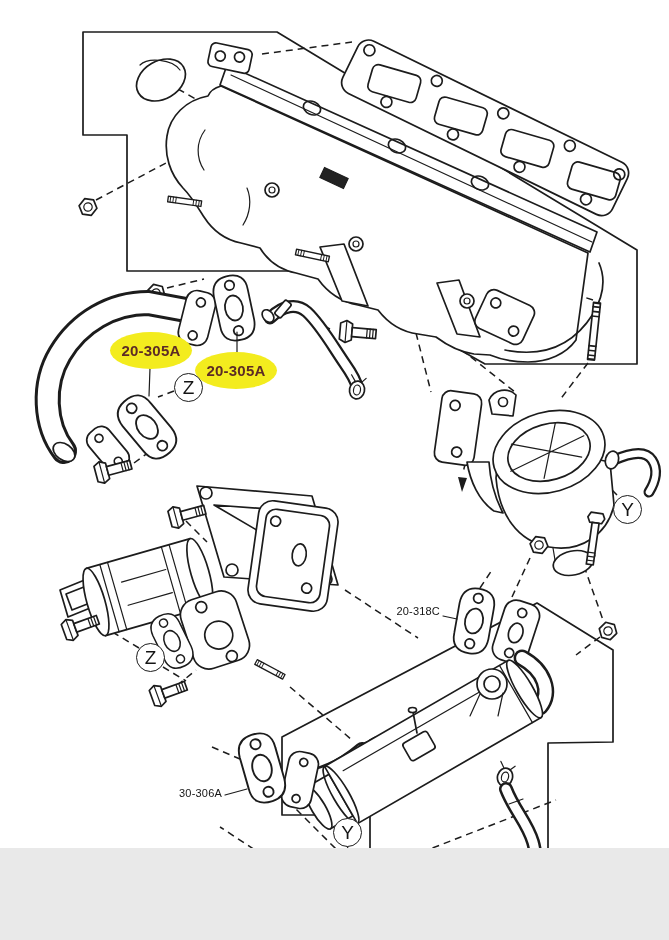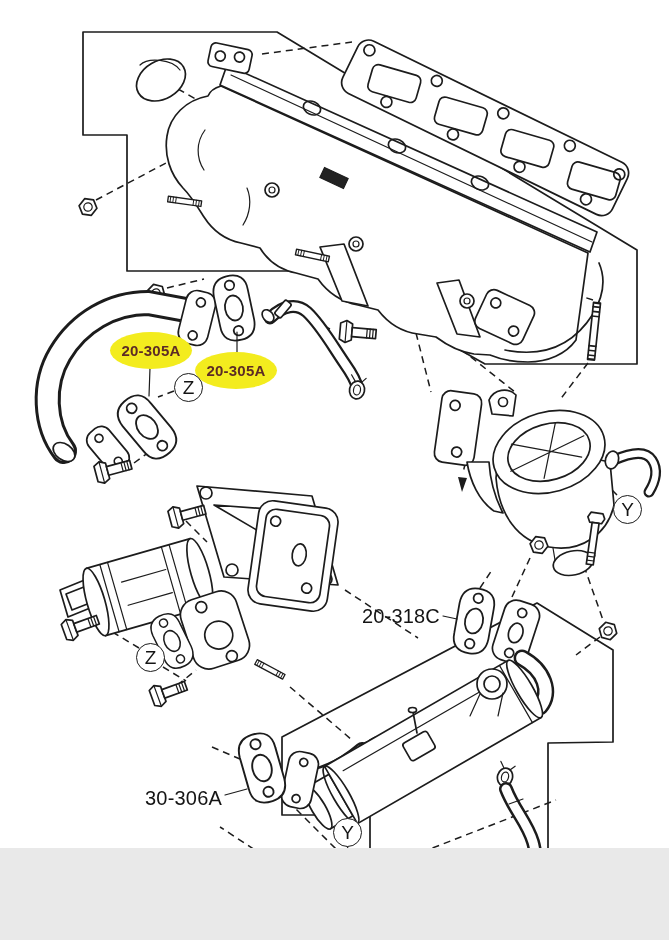--- a/index.html
+++ b/index.html
@@ -12,21 +12,21 @@
   .fw{fill:#fff;stroke:currentColor;stroke-width:1.7;stroke-linejoin:round;}
   .thin{stroke-width:1.2;}
   .dash{fill:none;stroke:currentColor;stroke-width:1.5;stroke-dasharray:7 5;stroke-linecap:butt;}
   .hl-label{
     position:absolute;width:82px;height:37px;border-radius:50%;
     background:var(--hl,#f3ec1e);display:flex;align-items:center;justify-content:center;
     font-weight:bold;font-size:15px;color:var(--hl-text,#5c2b26);letter-spacing:.2px;
     cursor:pointer;
   }
   .pt-label{
-    position:absolute;width:84px;font-size:20px;color:var(--label-text,#141414);
+    position:absolute;width:84px;font-size:11px;color:var(--label-text,#141414);
     text-align:right;letter-spacing:.2px;cursor:pointer;
   }
   .marker{
     position:absolute;width:27px;height:27px;border:1.8px solid var(--line,#1c1c1c);
     border-radius:50%;background:#fff;display:flex;align-items:center;justify-content:center;
     font-size:19px;color:var(--label-text,#141414);
   }
 </style>
 </head>
 <body>

